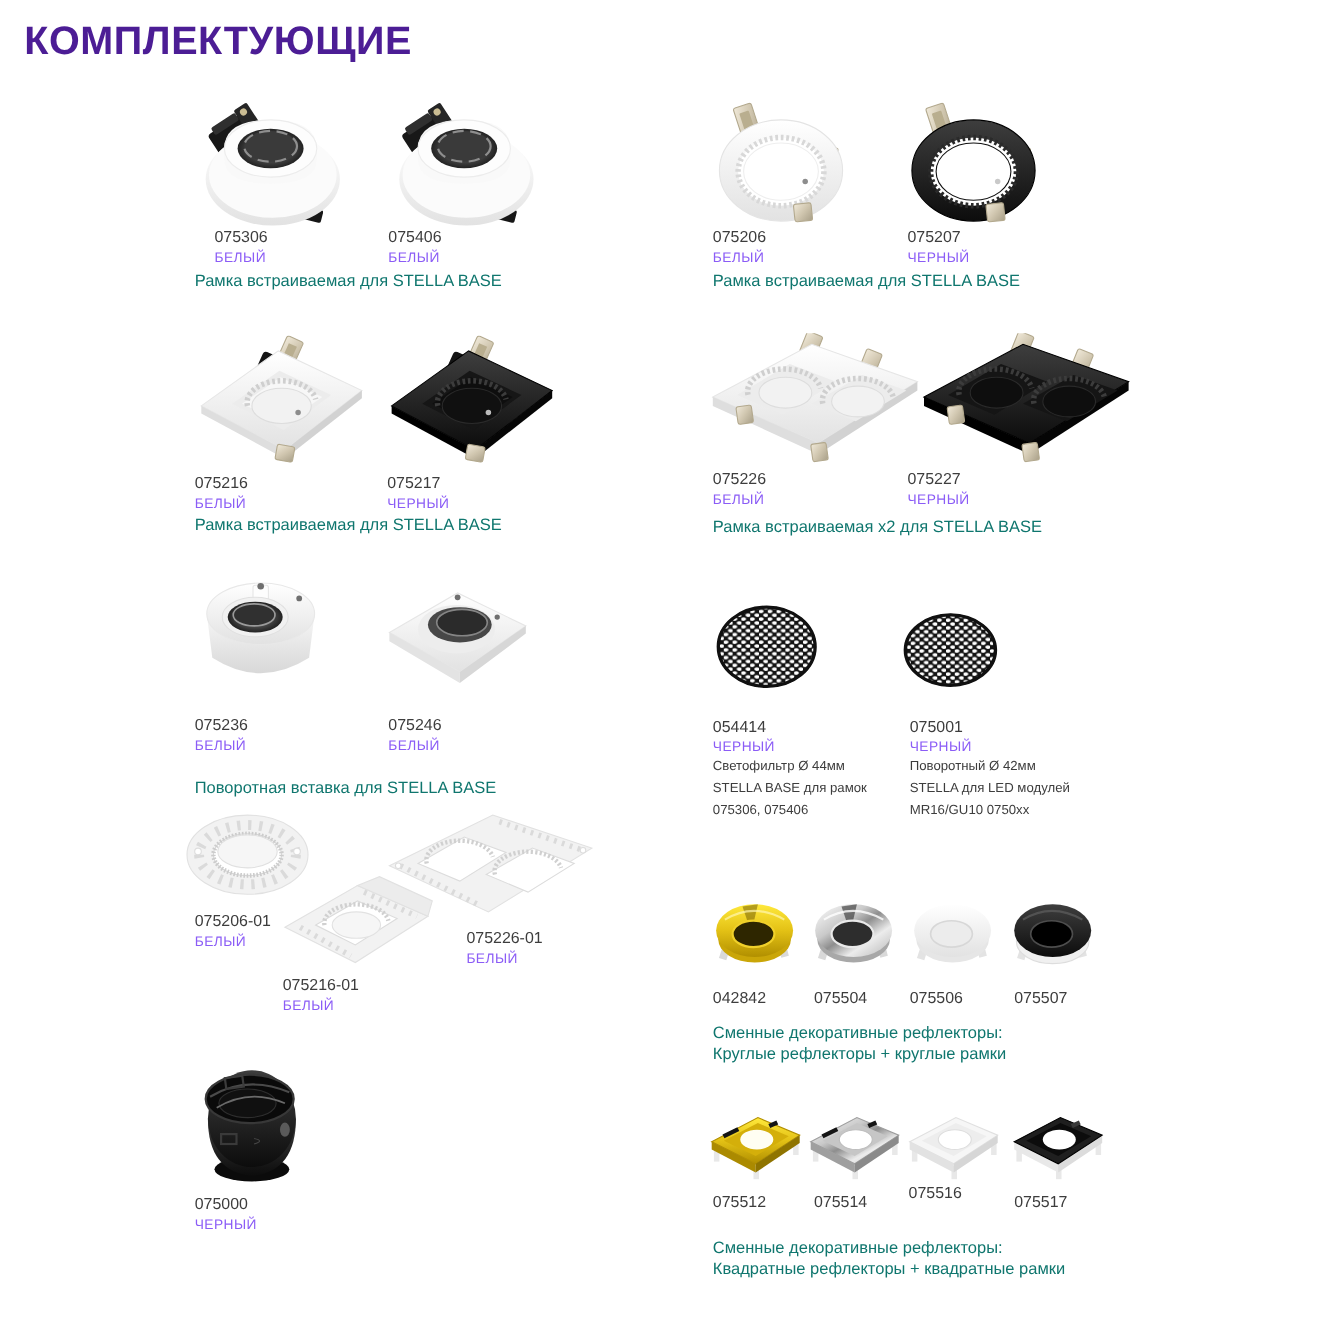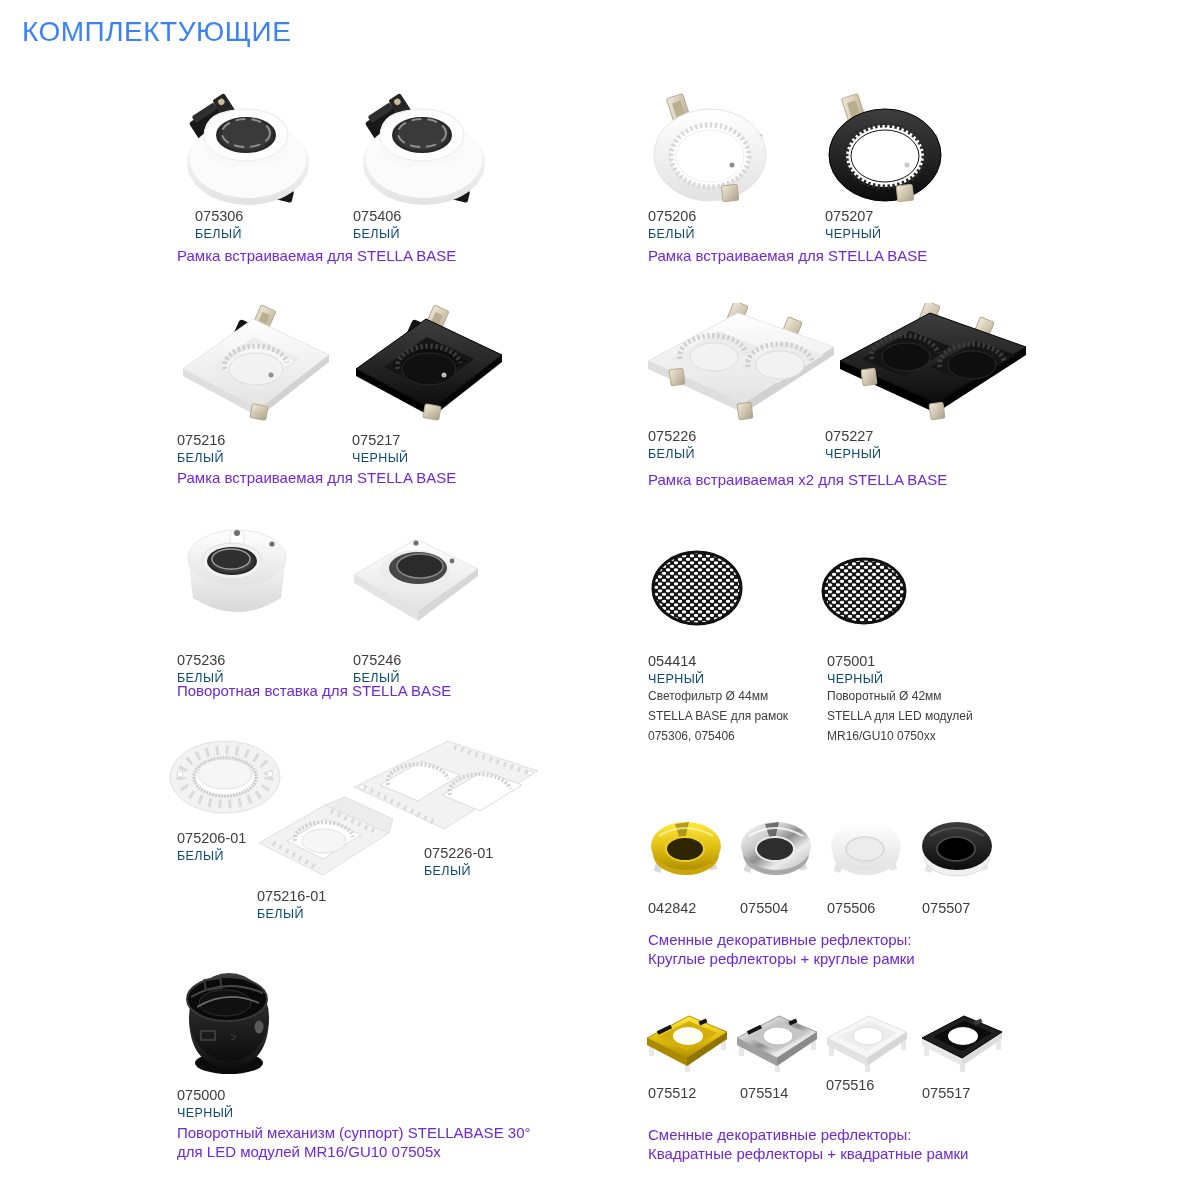--- a/index.html
+++ b/index.html
@@ -6,28 +6,28 @@
   html,body { width:1200px; height:1200px; }
   body {
     background:#ffffff;
     font-family:"Liberation Sans", sans-serif;
     position:relative;
     overflow:hidden;
     color:#3d3d3d;
   }
   .page-title {
     position:absolute; left:22px; top:16px;
-    font-size:28px; font-weight:400; color:#3b82f6; letter-spacing:.5px;
+    font-size:36px; font-weight:700; color:#4c1d95; letter-spacing:.5px;
   }
   .group { position:absolute; }
   .img   { position:absolute; }
   .label { position:absolute; }
   .code    { font-size:14.5px; color:#3d3d3d; line-height:17px; }
-  .variant { font-size:12.5px; color:#0c4a6e; line-height:15px; letter-spacing:.4px; margin-top:2px; }
-  .caption { position:absolute; font-size:15px; color:#6d28d9; line-height:19px; white-space:nowrap; }
+  .variant { font-size:12.5px; color:#8b5cf6; line-height:15px; letter-spacing:.4px; margin-top:2px; }
+  .caption { position:absolute; font-size:15px; color:#0f766e; line-height:19px; white-space:nowrap; }
   .desc    { position:absolute; font-size:12px; color:#3d3d3d; line-height:20px; white-space:nowrap; }
   svg { display:block; }
 </style>
 </head>
 <body>
 
 <svg width="0" height="0" style="position:absolute" aria-hidden="true">
   <defs>
     <linearGradient id="gWhite" x1="0" y1="0" x2="0" y2="1">
       <stop offset="0" stop-color="#ffffff"></stop>
@@ -293,21 +293,21 @@
     </svg>
   </div>
   <div class="label" style="left:0; top:134px">
     <div class="code">075236</div>
     <div class="variant">БЕЛЫЙ</div>
   </div>
   <div class="label" style="left:176px; top:134px">
     <div class="code">075246</div>
     <div class="variant">БЕЛЫЙ</div>
   </div>
-  <div class="caption" style="left:0; top:163px">Поворотная вставка для STELLA BASE</div>
+  <div class="caption" style="left:0; top:189px">Поворотная вставка для STELLA BASE</div>
 </div>
 
 <div class="group" style="left:648px; top:545px; width:400px; height:210px">
   <div class="img" style="left:2px; top:2px">
     <svg width="94" height="82" viewBox="0 0 94 82">
       <ellipse cx="47" cy="41" rx="45" ry="37" fill="url(#honey)"></ellipse>
       <ellipse cx="47" cy="41" rx="44" ry="36" fill="none" stroke="#101010" stroke-width="3"></ellipse>
     </svg>
   </div>
   <div class="img" style="left:172px; top:10px">
@@ -467,24 +467,20 @@
       <ellipse cx="84" cy="62" rx="4.5" ry="6.5" fill="#5a5a5a"></ellipse>
       <rect x="30" y="14" width="16" height="10" fill="none" stroke="#3c3c3c" stroke-width="2" transform="rotate(-8 38 19)"></rect>
       <rect x="26" y="66" width="14" height="9" fill="none" stroke="#3a3a3a" stroke-width="2"></rect>
       <path d="M56 70 q10 2 0 5" stroke="#444444" fill="none"></path>
     </svg>
   </div>
   <div class="label" style="left:2px; top:122px">
     <div class="code">075000</div>
     <div class="variant">ЧЕРНЫЙ</div>
   </div>
-  <div class="caption" style="left:2px; top:158px">
-    <div>Поворотный механизм (суппорт) STELLABASE 30°</div>
-    <div>для LED модулей MR16/GU10 07505x</div>
-  </div>
 </div>
 
 <div class="group" style="left:648px; top:1005px; width:400px; height:170px">
   <div class="img" style="left:-5px; top:3px">
     <svg width="88" height="68" viewBox="0 0 88 68">
       <g fill="#e8e8e8">
           <rect x="6" y="36" width="5" height="12"></rect>
           <rect x="42" y="52" width="5" height="12"></rect>
           <rect x="78" y="30" width="5" height="12"></rect>
         </g>

